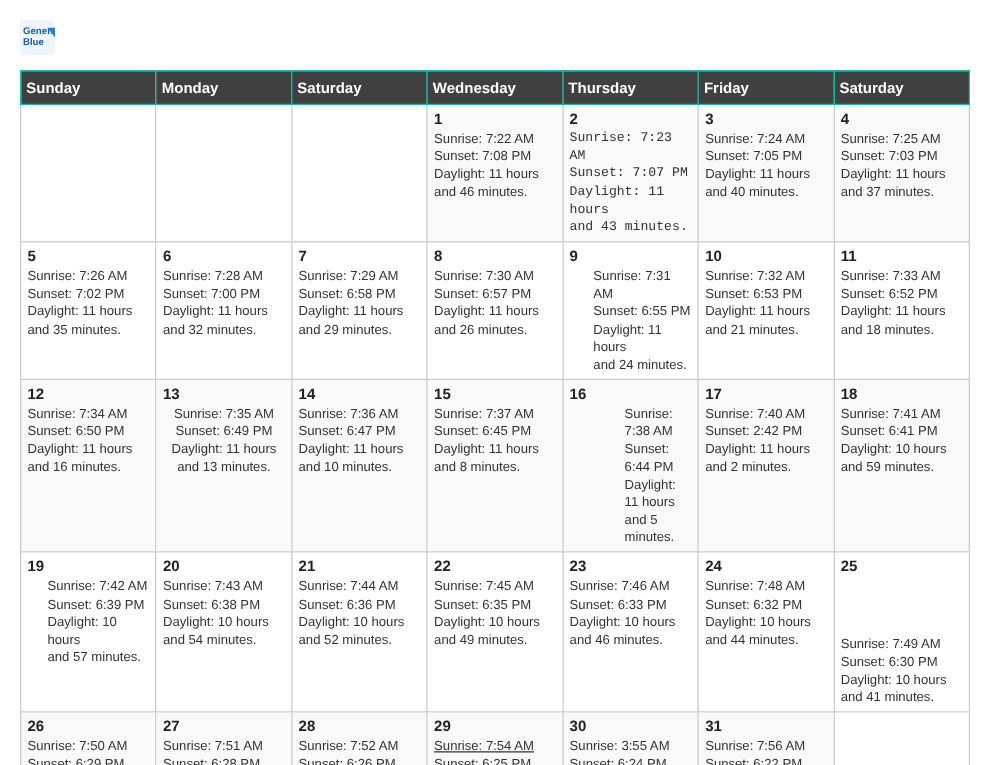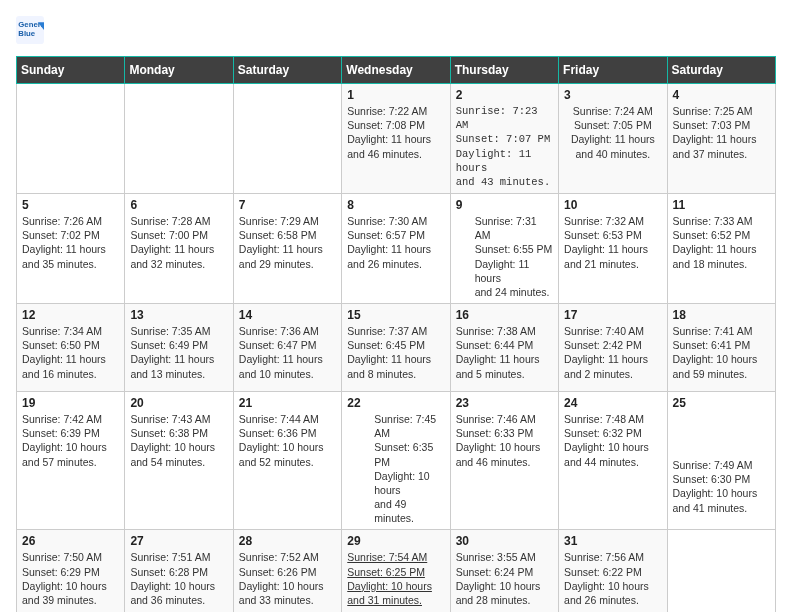--- a/index.html
+++ b/index.html
@@ -138,21 +138,21 @@
         </td>
         <td>
           <span class="day-num">2</span>
           <div class="day-info" style="white-space: pre-line; font-family: Liberation Mono, monospace;">Sunrise: 7:23 AM
 Sunset: 7:07 PM
 Daylight: 11 hours
 and 43 minutes.</div>
         </td>
         <td>
           <span class="day-num">3</span>
-          <div class="day-info" style="white-space: pre-line; text-align: center;">Sunrise: 7:24 AM
+          <div class="day-info" style="white-space: pre-line;">Sunrise: 7:24 AM
 Sunset: 7:05 PM
 Daylight: 11 hours
 and 40 minutes.</div>
         </td>
         <td>
           <span class="day-num">4</span>
           <div class="day-info" style="white-space: pre-line;">Sunrise: 7:25 AM
 Sunset: 7:03 PM
 Daylight: 11 hours
 and 37 minutes.</div>
@@ -212,42 +212,42 @@
       <tr>
         <td>
           <span class="day-num">12</span>
           <div class="day-info" style="white-space: pre-line;">Sunrise: 7:34 AM
 Sunset: 6:50 PM
 Daylight: 11 hours
 and 16 minutes.</div>
         </td>
         <td>
           <span class="day-num">13</span>
-          <div class="day-info" style="white-space: pre-line;">Sunrise: 7:35 AM
+          <div class="day-info" style="white-space: pre-line; text-align: center;">Sunrise: 7:35 AM
 Sunset: 6:49 PM
 Daylight: 11 hours
 and 13 minutes.</div>
         </td>
         <td>
           <span class="day-num">14</span>
           <div class="day-info" style="white-space: pre-line;">Sunrise: 7:36 AM
 Sunset: 6:47 PM
 Daylight: 11 hours
 and 10 minutes.</div>
         </td>
         <td>
           <span class="day-num">15</span>
           <div class="day-info" style="white-space: pre-line;">Sunrise: 7:37 AM
 Sunset: 6:45 PM
 Daylight: 11 hours
 and 8 minutes.</div>
         </td>
         <td>
           <span class="day-num">16</span>
-          <div class="day-info" style="white-space: pre-line;">Sunrise: 7:38 AM
+          <div class="day-info" style="white-space: pre-line; margin-left: 44px;">Sunrise: 7:38 AM
 Sunset: 6:44 PM
 Daylight: 11 hours
 and 5 minutes.</div>
         </td>
         <td>
           <span class="day-num">17</span>
           <div class="day-info" style="white-space: pre-line;">Sunrise: 7:40 AM
 Sunset: 2:42 PM
 Daylight: 11 hours
 and 2 minutes.</div>
@@ -256,42 +256,42 @@
           <span class="day-num">18</span>
           <div class="day-info" style="white-space: pre-line;">Sunrise: 7:41 AM
 Sunset: 6:41 PM
 Daylight: 10 hours
 and 59 minutes.</div>
         </td>
       </tr>
       <tr>
         <td>
           <span class="day-num">19</span>
-          <div class="day-info" style="white-space: pre-line;">Sunrise: 7:42 AM
+          <div class="day-info" style="white-space: pre-line; margin-left: 16px;">Sunrise: 7:42 AM
 Sunset: 6:39 PM
 Daylight: 10 hours
 and 57 minutes.</div>
         </td>
         <td>
           <span class="day-num">20</span>
           <div class="day-info" style="white-space: pre-line;">Sunrise: 7:43 AM
 Sunset: 6:38 PM
 Daylight: 10 hours
 and 54 minutes.</div>
         </td>
         <td>
           <span class="day-num">21</span>
           <div class="day-info" style="white-space: pre-line;">Sunrise: 7:44 AM
 Sunset: 6:36 PM
 Daylight: 10 hours
 and 52 minutes.</div>
         </td>
         <td>
           <span class="day-num">22</span>
-          <div class="day-info" style="white-space: pre-line; margin-left: 27px;">Sunrise: 7:45 AM
+          <div class="day-info" style="white-space: pre-line;">Sunrise: 7:45 AM
 Sunset: 6:35 PM
 Daylight: 10 hours
 and 49 minutes.</div>
         </td>
         <td>
           <span class="day-num">23</span>
           <div class="day-info" style="white-space: pre-line;">Sunrise: 7:46 AM
 Sunset: 6:33 PM
 Daylight: 10 hours
 and 46 minutes.</div>

